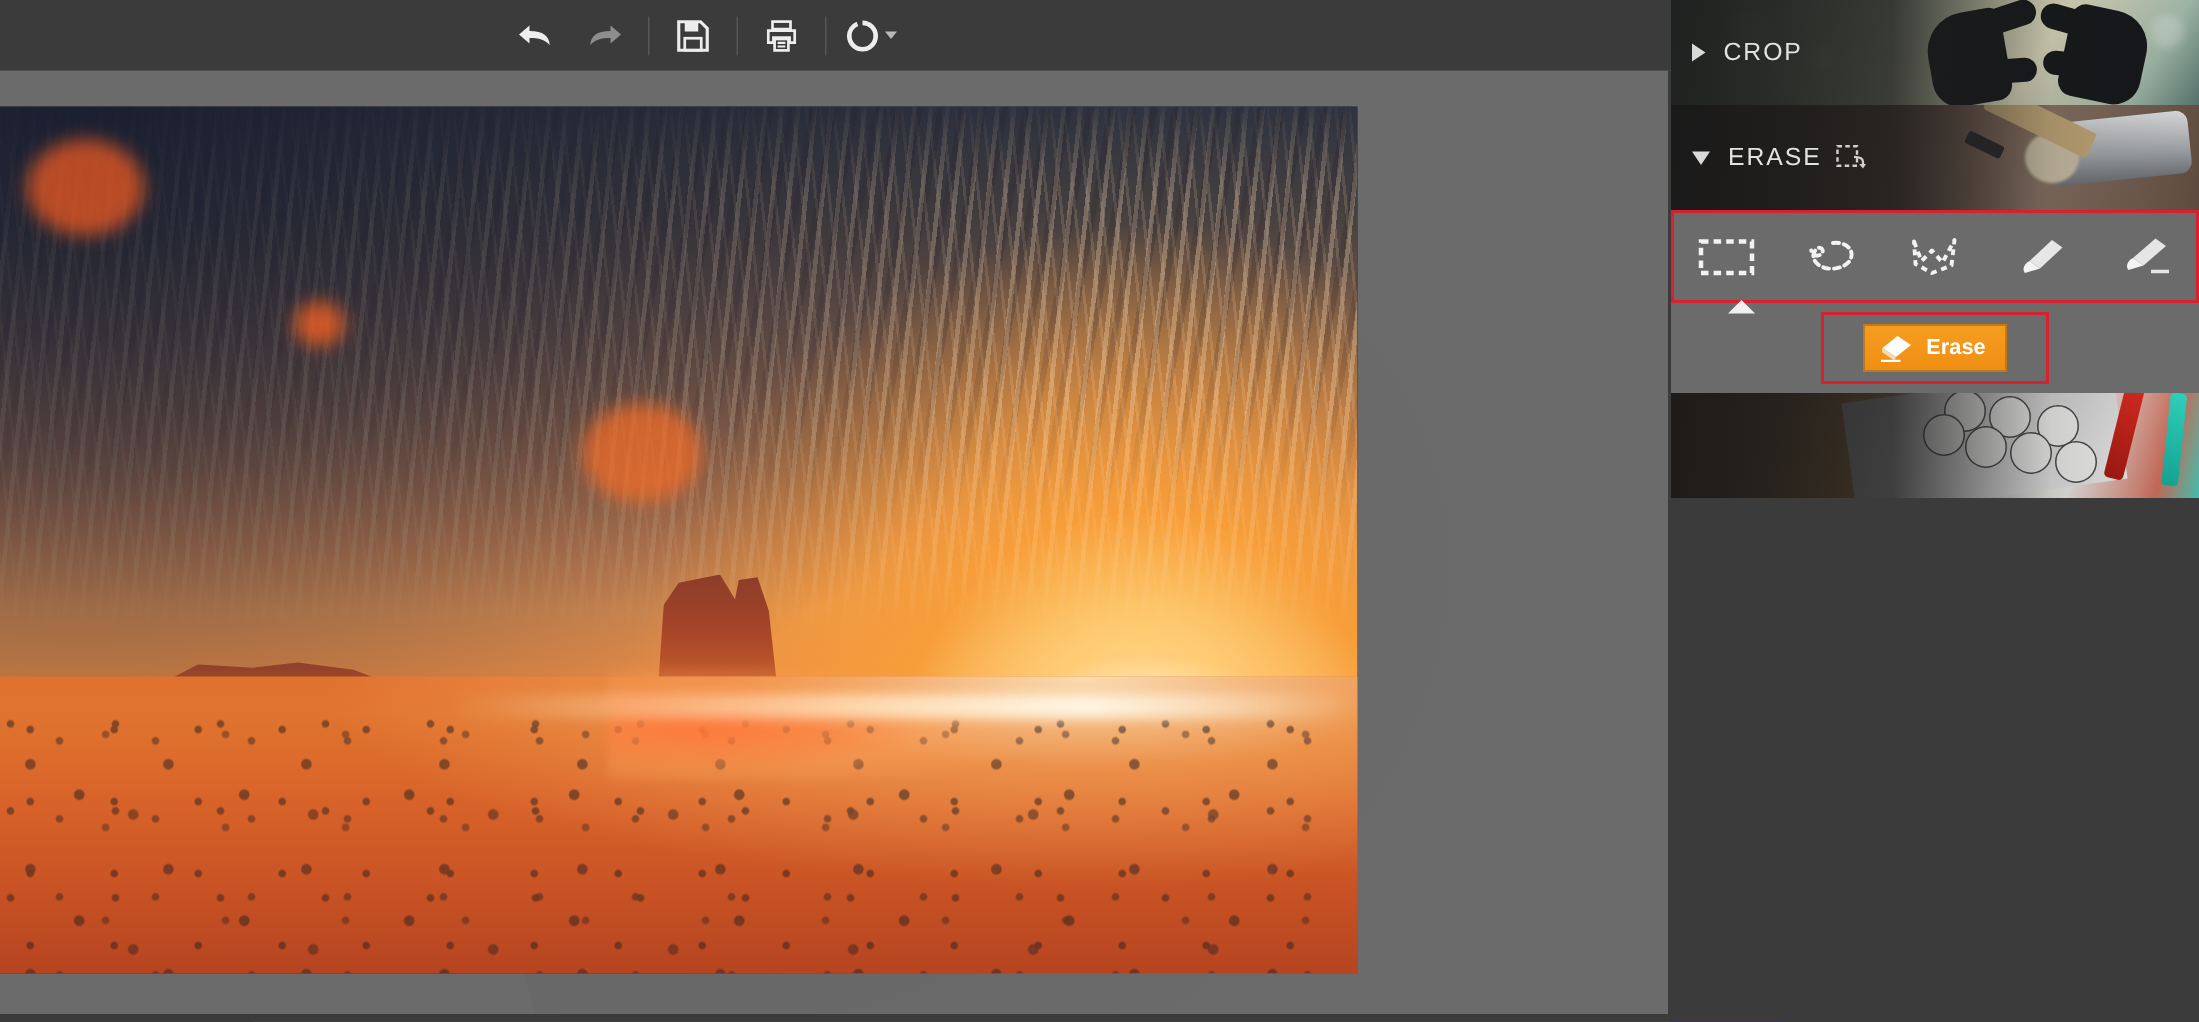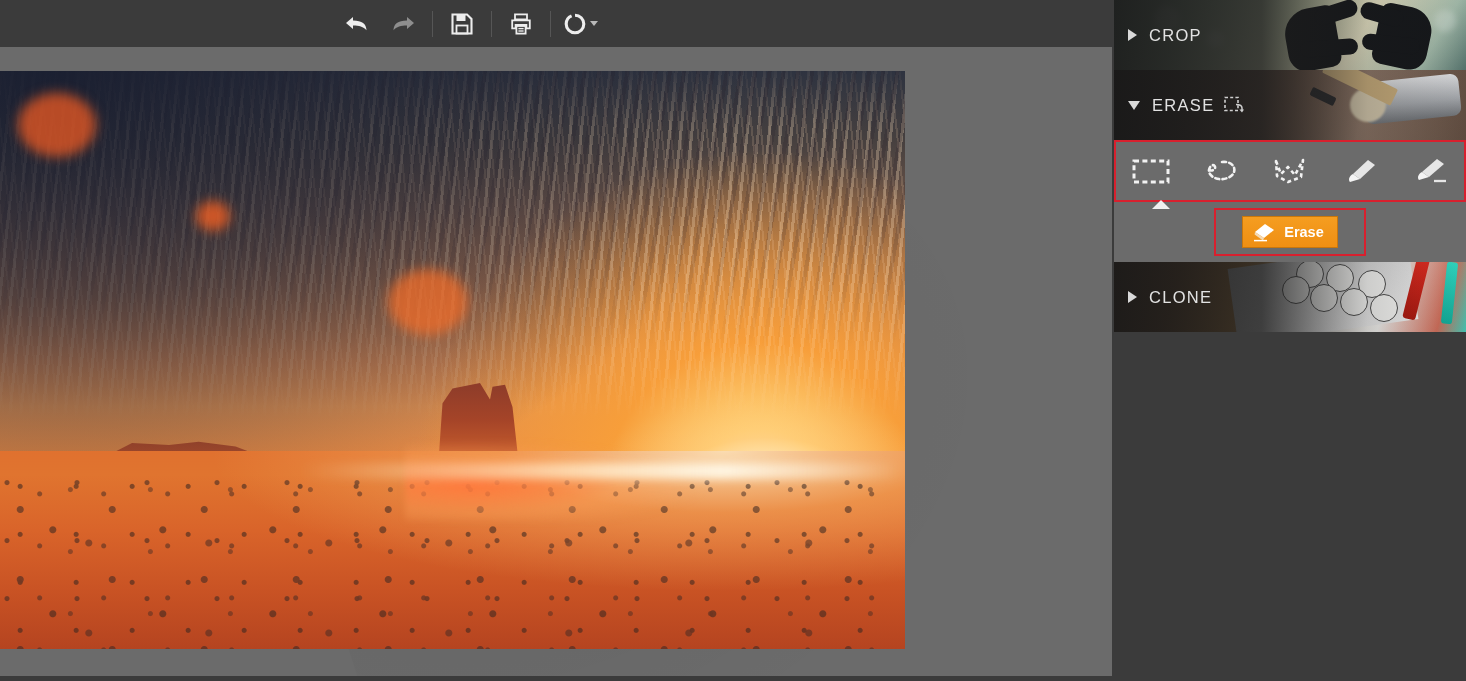--- a/index.html
+++ b/index.html
@@ -314,22 +314,18 @@
         <div class="face" style="left:212px;top:2px;"></div>
         <div class="face" style="left:244px;top:8px;"></div>
         <div class="face" style="left:196px;top:22px;"></div>
         <div class="face" style="left:226px;top:26px;"></div>
         <div class="face" style="left:256px;top:32px;"></div>
         <div class="face" style="left:168px;top:14px;"></div>
         <div class="redpen"></div>
         <div class="tealpen"></div>
       </div>
       <div class="shade"></div>
-      <div class="row">
-        <span class="tri-right"></span>
-        <span class="sec-title">CLONE</span>
-      </div>
     </div>
 
     <div class="panel-fill"></div>
   </div>
 
 </div>
 
 </body></html>

